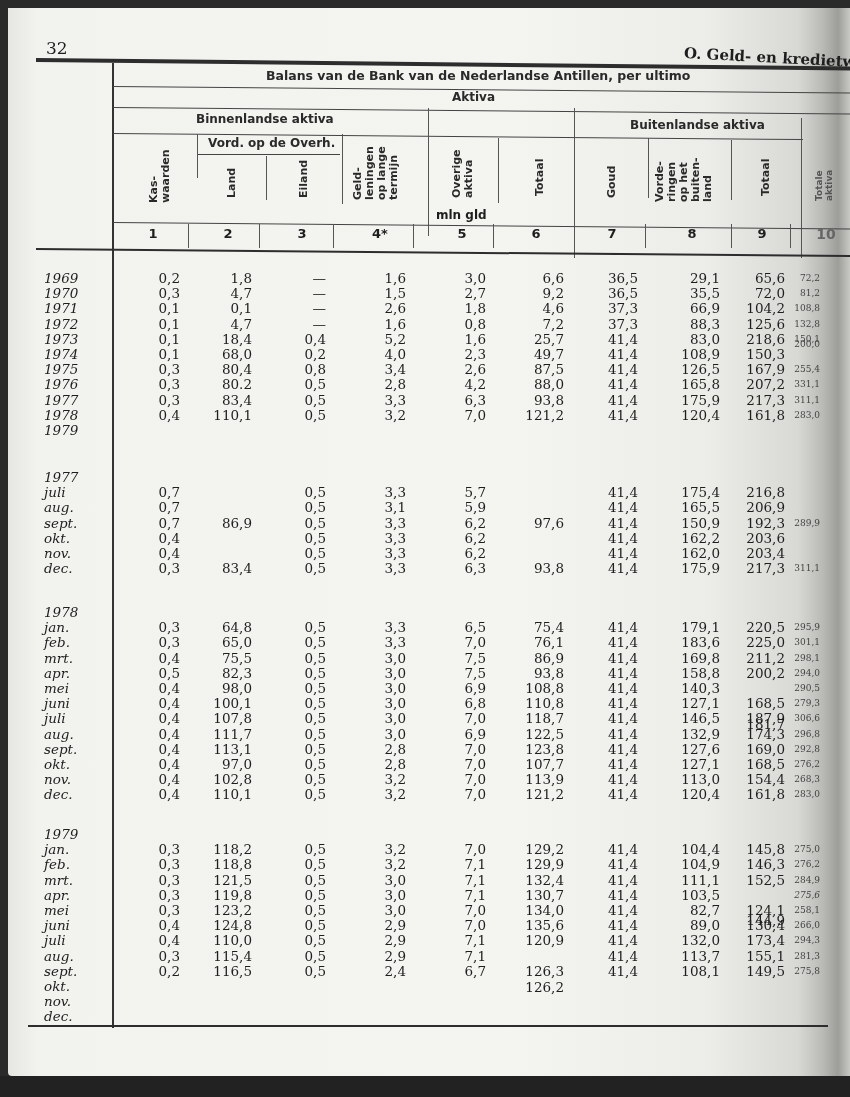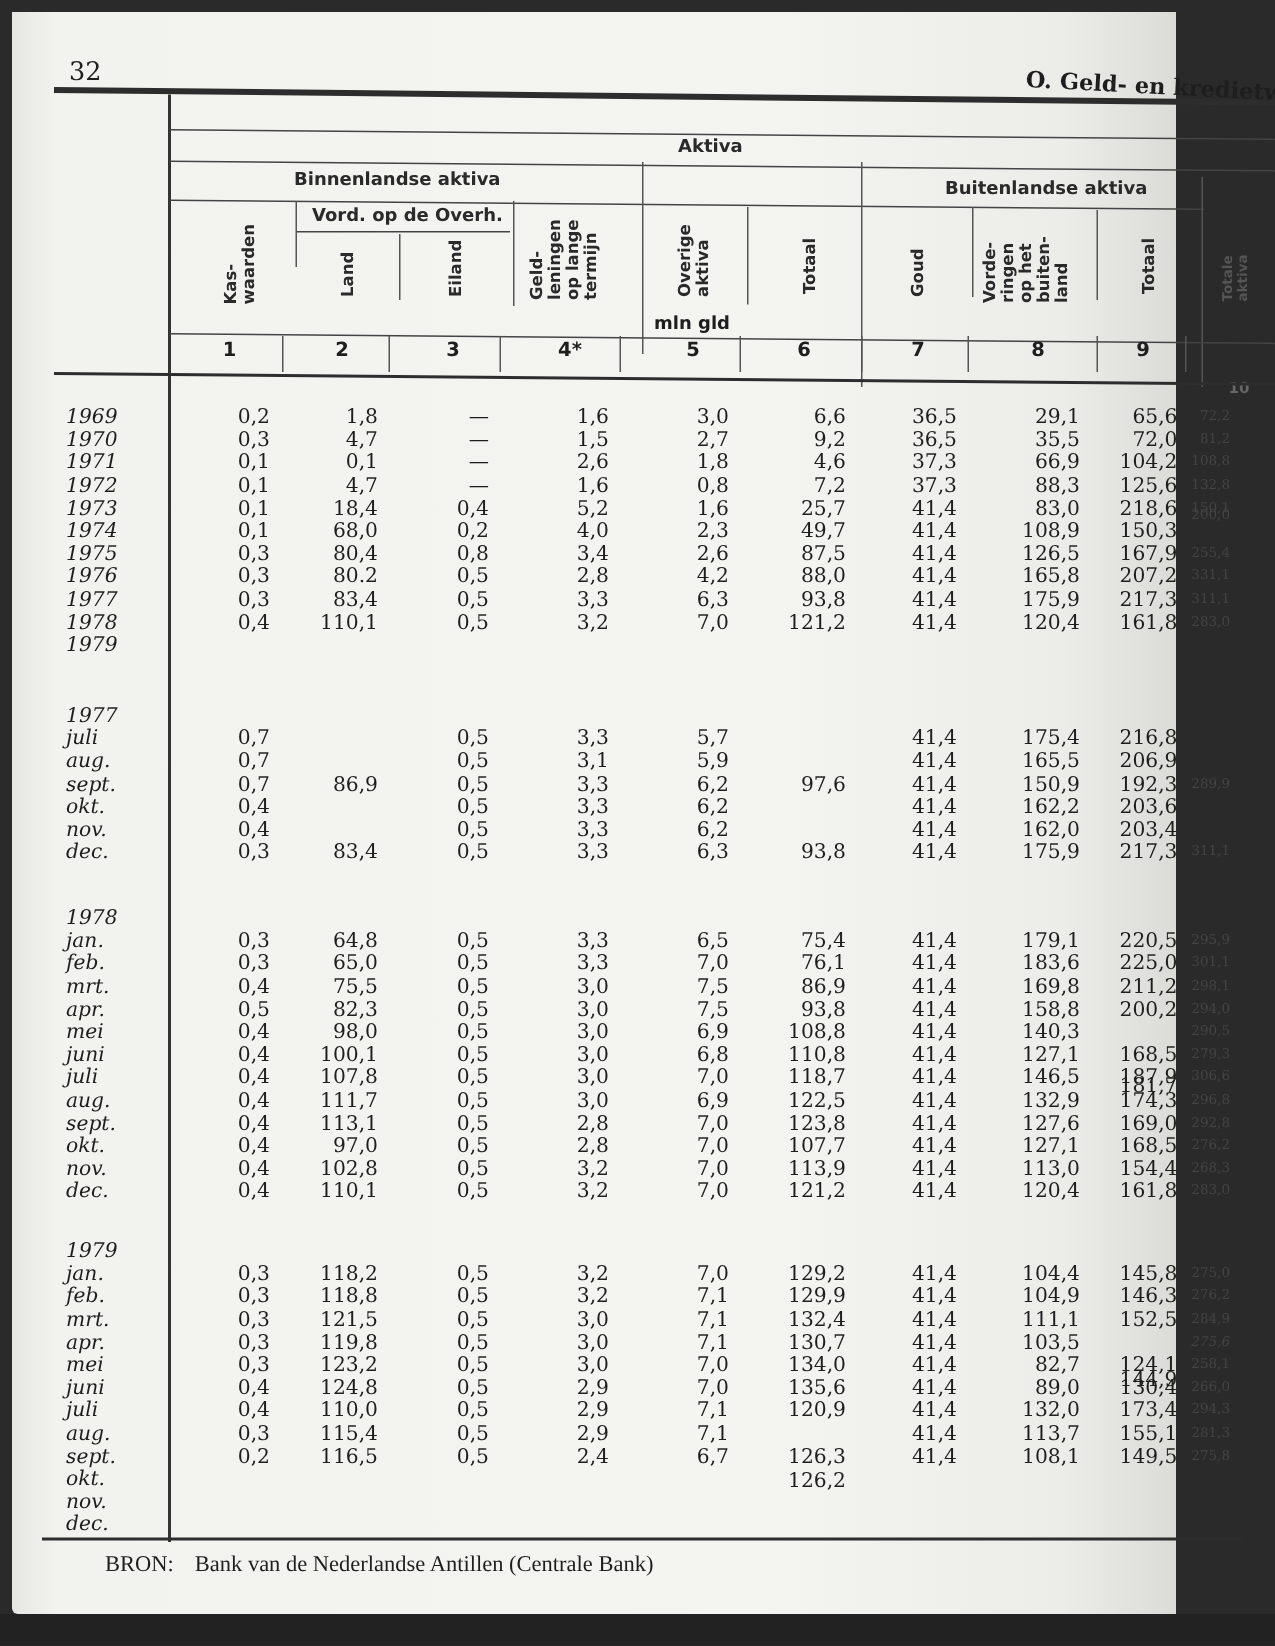--- a/index.html
+++ b/index.html
@@ -4,21 +4,21 @@
 <style>
   html, body { margin: 0; padding: 0; }
   body {
     width: 850px; height: 1097px; overflow: hidden;
     background: #2a2a2a;
     font-family: "DejaVu Serif", serif;
     color: #1e1e1e;
     position: relative;
   }
   .page {
-    position: absolute; left: 8px; top: 8px; width: 776px; height: 1068px;
+    position: absolute; left: 8px; top: 8px; width: 842px; height: 1068px;
     background: linear-gradient(to right, #e6e6e3 0px, #f2f2ef 30px, #f4f4f1 500px, #ecece9 700px, #d8d8d5 790px, #b9b9b6 815px, #9d9d9a 830px, #c8c8c5 842px);
     border-bottom-left-radius: 4px;
   }
   .page-number { position: absolute; left: 38px; top: 30px; font-size: 17px; font-family: "DejaVu Serif", serif; }
   .chapter { position: absolute; left: 676px; top: 36px; font-size: 15px; font-weight: bold; white-space: nowrap; transform: rotate(3deg); transform-origin: left center; }
   .rule-thick { position: absolute; left: 28px; width: 815px; height: 4px; background: #2d2d2d; }
   .rule-thin { position: absolute; height: 1px; background: #444; }
   .vline { position: absolute; width: 1px; background: #555; }
   .vline-strong { position: absolute; width: 2px; background: #333; }
   .hdr { position: absolute; font-family: "DejaVu Sans", sans-serif; font-size: 12px; font-weight: bold; color: #2a2a2a; white-space: nowrap; }
@@ -37,20 +37,21 @@
 <body>
 
 <div class="page">
   <div class="page-number">32</div>
   <div class="chapter">O.  Geld- en kredietwezen</div>
 
   <div class="rule-thick" style="top:50px;transform:rotate(0.6deg);transform-origin:left;"></div>
 
   <div class="vline-strong" style="left:104px;top:55px;height:965px;"></div>
 
+  <div class="hdr" style="left:258px;top:60px;font-size:12.5px;">Balans van de Bank van de Nederlandse Antillen, per ultimo</div>
   <div class="rule-thin" style="left:105px;top:78px;width:737px;transform:rotate(0.5deg);transform-origin:left;"></div>
   <div class="hdr" style="left:444px;top:82px;">Aktiva</div>
   <div class="rule-thin" style="left:105px;top:99px;width:737px;transform:rotate(0.5deg);transform-origin:left;"></div>
   <div class="hdr" style="left:188px;top:104px;">Binnenlandse aktiva</div>
   <div class="hdr" style="left:622px;top:110px;">Buitenlandse aktiva</div>
   <div class="rule-thin" style="left:105px;top:125px;width:690px;transform:rotate(0.5deg);transform-origin:left;"></div>
   <div class="hdr" style="left:200px;top:128px;">Vord. op de Overh.</div>
   <div class="rule-thin" style="left:190px;top:146px;width:142px;"></div>
 
   <div class="vline" style="left:420px;top:100px;height:128px;"></div>
@@ -89,21 +90,21 @@
   <div class="rule-thin" style="left:105px;top:214px;width:737px;transform:rotate(0.5deg);transform-origin:left;"></div>
   <div class="colnum" style="left:125px;">1</div>
   <div class="colnum" style="left:200px;">2</div>
   <div class="colnum" style="left:274px;">3</div>
   <div class="colnum" style="left:352px;">4*</div>
   <div class="colnum" style="left:434px;">5</div>
   <div class="colnum" style="left:508px;">6</div>
   <div class="colnum" style="left:584px;">7</div>
   <div class="colnum" style="left:664px;">8</div>
   <div class="colnum" style="left:734px;">9</div>
-  <div class="colnum" style="left:798px;font-size:10px;color:#666;margin-top:28px;">10</div>
+  <div class="colnum" style="left:798px;font-size:14px;color:#666;">10</div>
   <div class="vline" style="left:180px;top:216px;height:24px;"></div>
   <div class="vline" style="left:251px;top:216px;height:24px;"></div>
   <div class="vline" style="left:325px;top:216px;height:24px;"></div>
   <div class="vline" style="left:405px;top:216px;height:24px;"></div>
   <div class="vline" style="left:485px;top:216px;height:24px;"></div>
   <div class="vline" style="left:566px;top:216px;height:24px;"></div>
   <div class="vline" style="left:637px;top:216px;height:24px;"></div>
   <div class="vline" style="left:723px;top:216px;height:24px;"></div>
   <div class="vline" style="left:782px;top:216px;height:24px;"></div>
   <div class="rule-thick" style="top:240px;left:28px;height:2px;transform:rotate(0.5deg);transform-origin:left;"></div>
@@ -560,17 +561,14 @@
       <div class="cell" style="left: 418px; top: 1000.4px;"></div>
       <div class="cell" style="left: 496px; top: 1000.4px;"></div>
       <div class="cell" style="left: 570px; top: 1000.4px;"></div>
       <div class="cell" style="left: 652px; top: 1000.4px;"></div>
       <div class="cell" style="left: 717px; top: 1000.4px;"></div>
       <div class="cell c10" style="left: 782px; top: 1003.4px;"></div>
     </div>
 
   <div class="rule-thick" style="top:1017px;height:2px;left:20px;width:800px;"></div>
 
-  <div class="source">
-    <b>BRON:</b><span>Bank van de Nederlandse Antillen (Centrale Bank)</span>
-  </div>
 </div>
 <div class="dark-edge"></div>
 
 </body></html>

